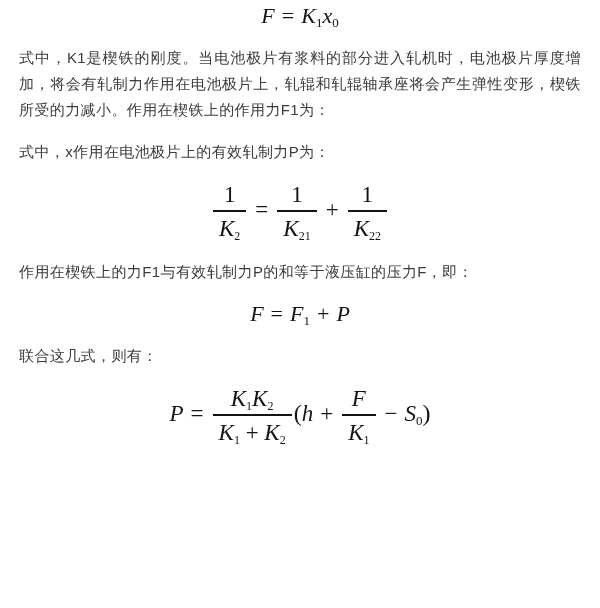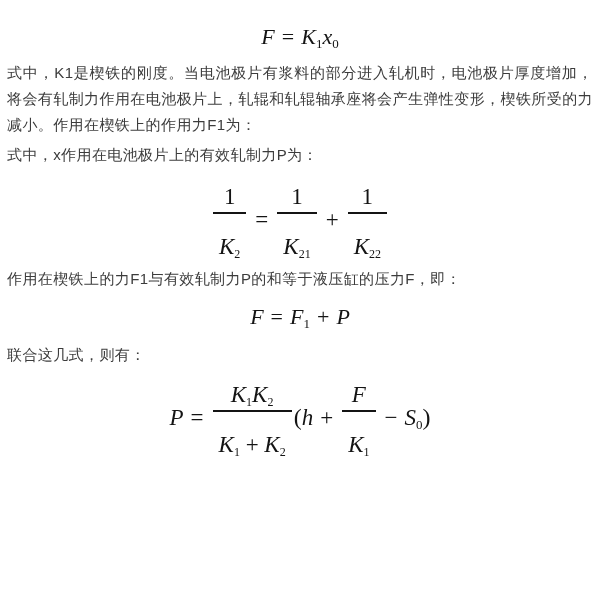--- a/index.html
+++ b/index.html
@@ -5,55 +5,55 @@
   * { box-sizing: border-box; }
   html, body { margin: 0; padding: 0; }
   body {
     width: 600px; height: 608px;
     background: #ffffff;
     overflow: hidden;
     font-family: "Liberation Sans", "DejaVu Sans", sans-serif;
   }
   .doc { width: 600px; height: 608px; }
   .para {
-    margin: 4px;
+    margin: 16px;
     padding: 0 3px;
     font-size: 15px;
     line-height: 26px;
     letter-spacing: 0.4px;
     color: #3c3c3c;
     text-align: justify;
   }
   .formula {
     text-align: center;
     font-family: "Liberation Serif", "DejaVu Serif", serif;
     font-size: 22px;
     color: #141414;
     margin: 12px 0;
     white-space: nowrap;
   }
-  .formula.first { margin-top: 24px; margin-bottom: 10px; }
+  .formula.first { margin-top: 3px; margin-bottom: 10px; }
   .formula.tall { font-size: 23px; margin: 15px 0 5px; }
   .formula.last { margin: 13px 0 0; }
   .var { font-style: italic; }
   .op  { font-style: normal; margin: 0 7px; }
   .bracket { font-style: normal; font-size: 24px; }
   sub.msub {
     font-size: 13px; font-style: normal;
     vertical-align: -4px; line-height: 0;
   }
   .frac {
     display: inline-block;
     vertical-align: middle;
     text-align: center;
     line-height: 1.1;
     margin: 0 2px;
   }
   .frac .num { display: block; padding: 1px 6px 3px; border-bottom: 2px solid #141414; }
-  .frac .den { display: block; padding: 20px 6px 1px; }
+  .frac .den { display: block; padding: 4px 6px 1px; }
   .frac sub.msub { font-size: 12px; vertical-align: -4px; }
   .pvar { font-family: "Liberation Serif", "DejaVu Serif", serif; font-style: italic; }
   sub.psub { font-size: 11px; vertical-align: -3px; line-height: 0; }
 </style>
 </head>
 <body>
 
 <div class="doc">
 
   <div class="formula first">

